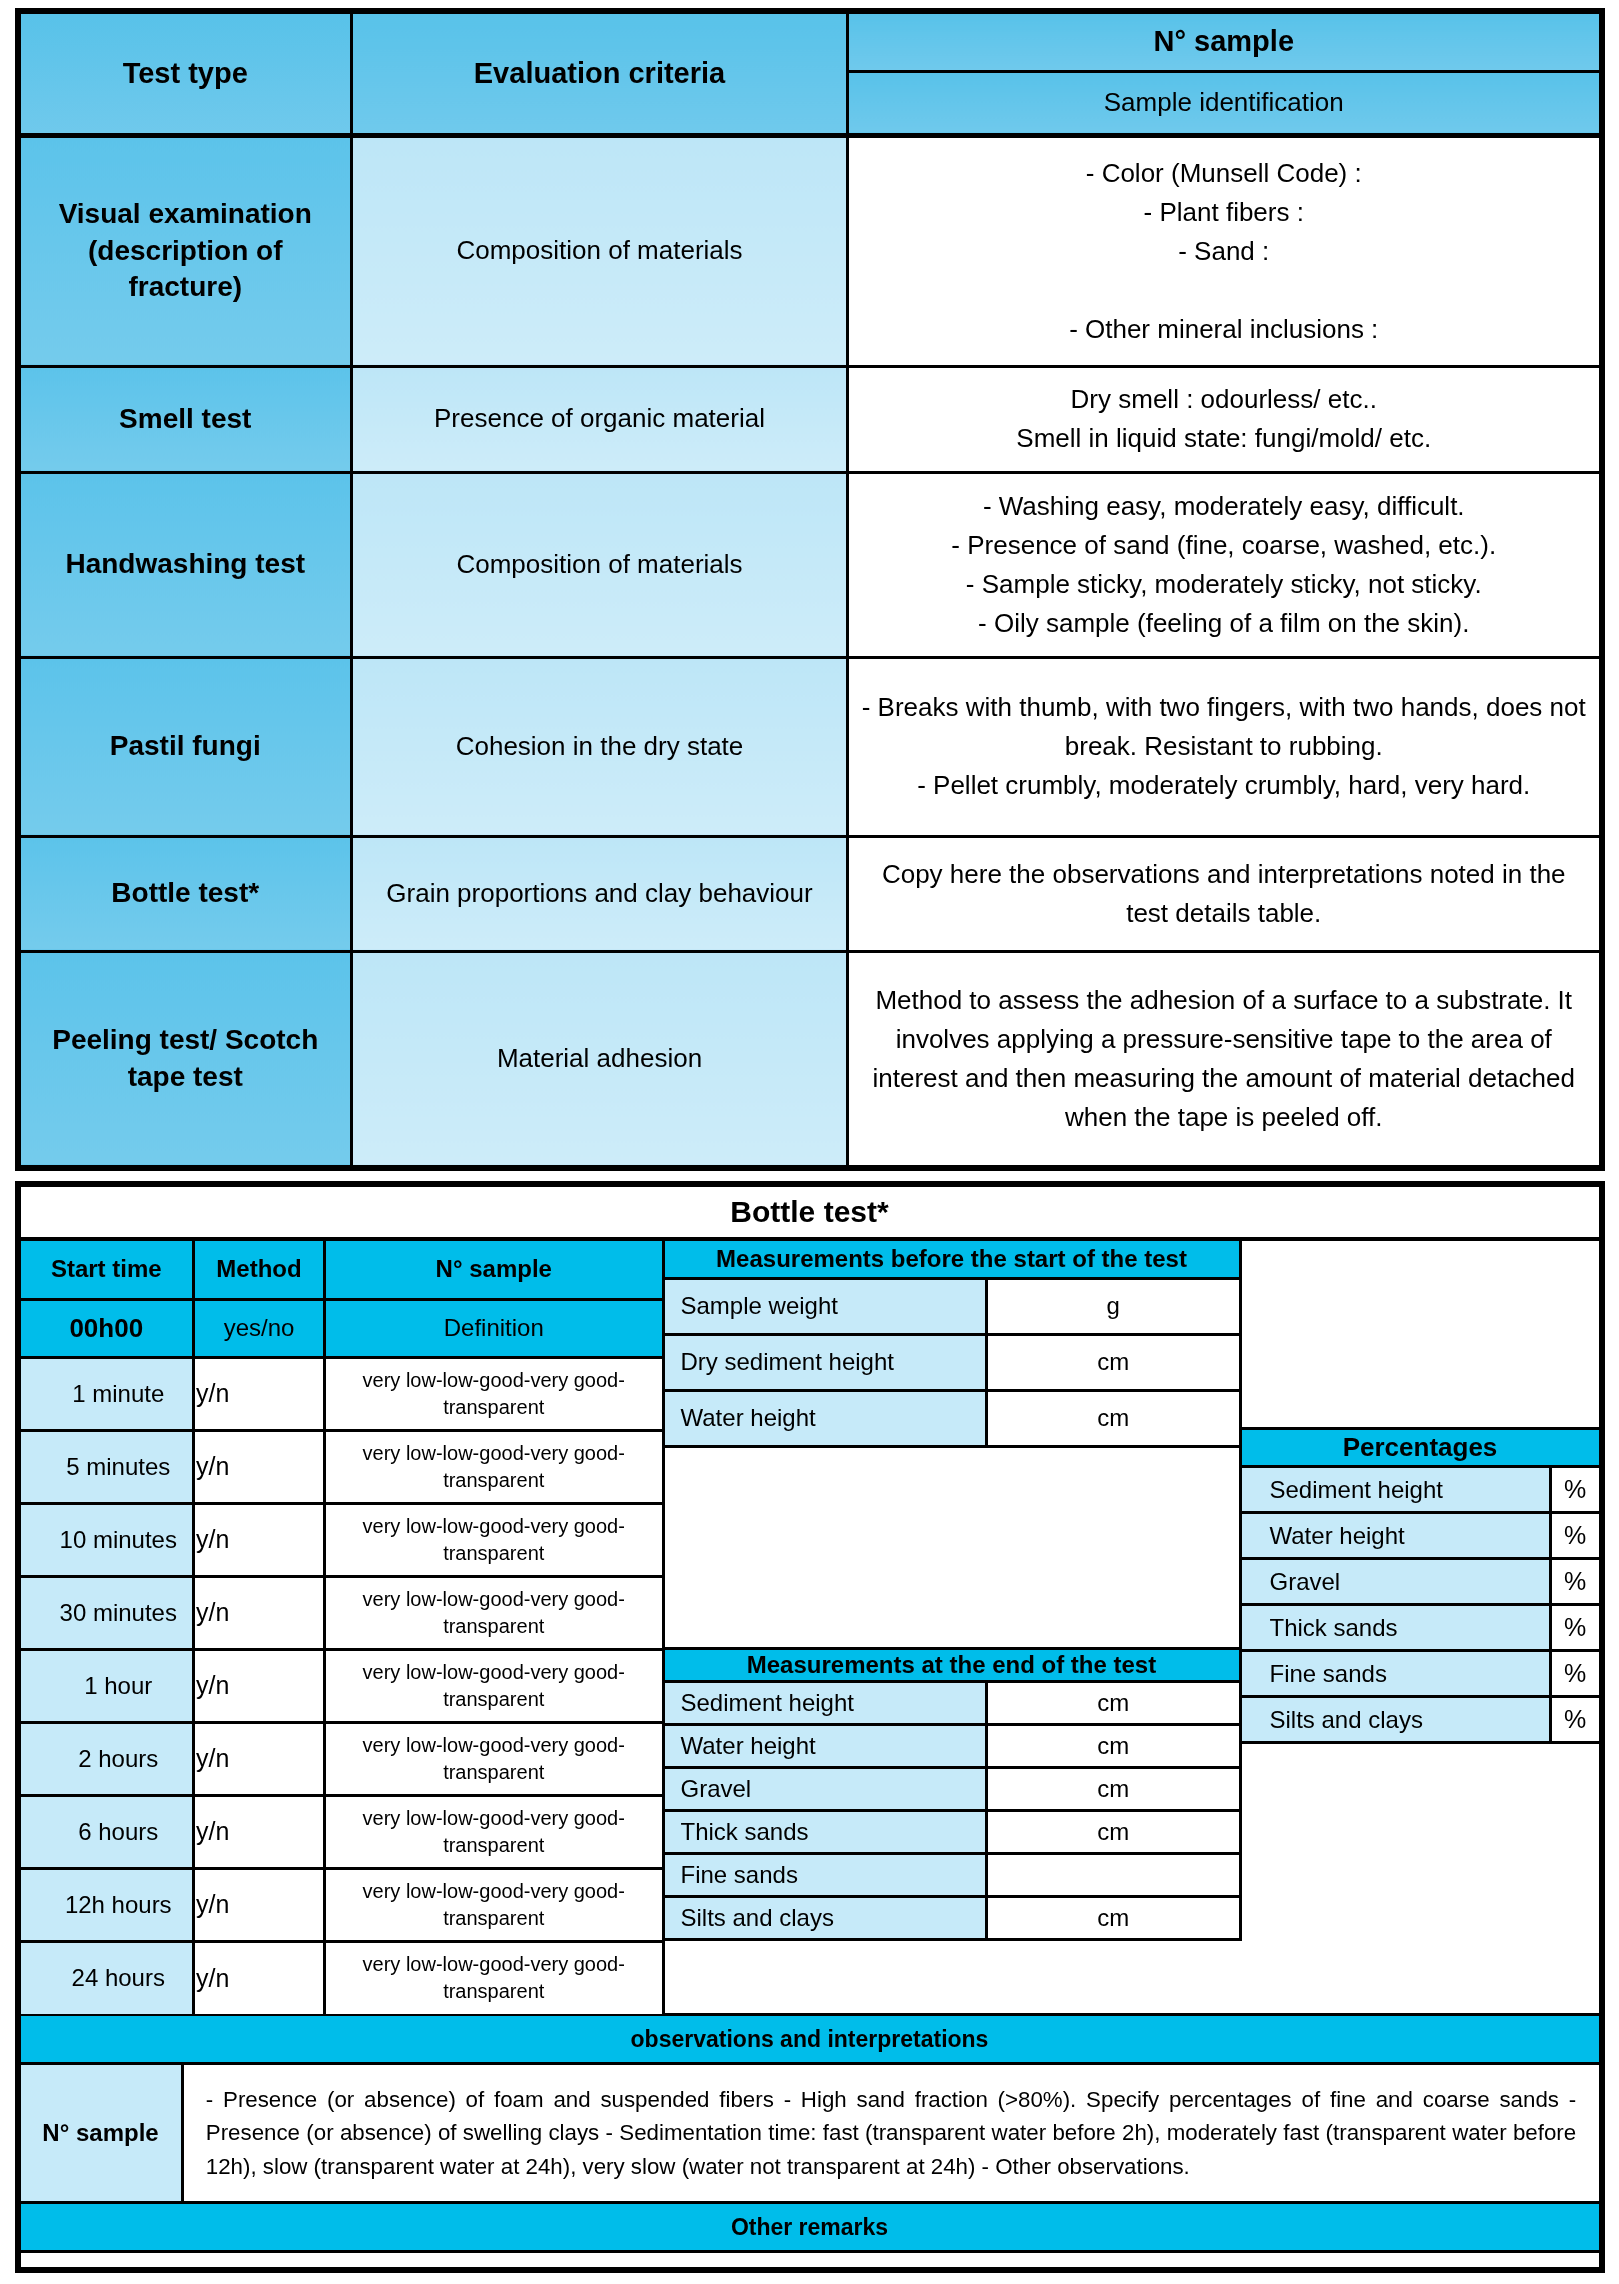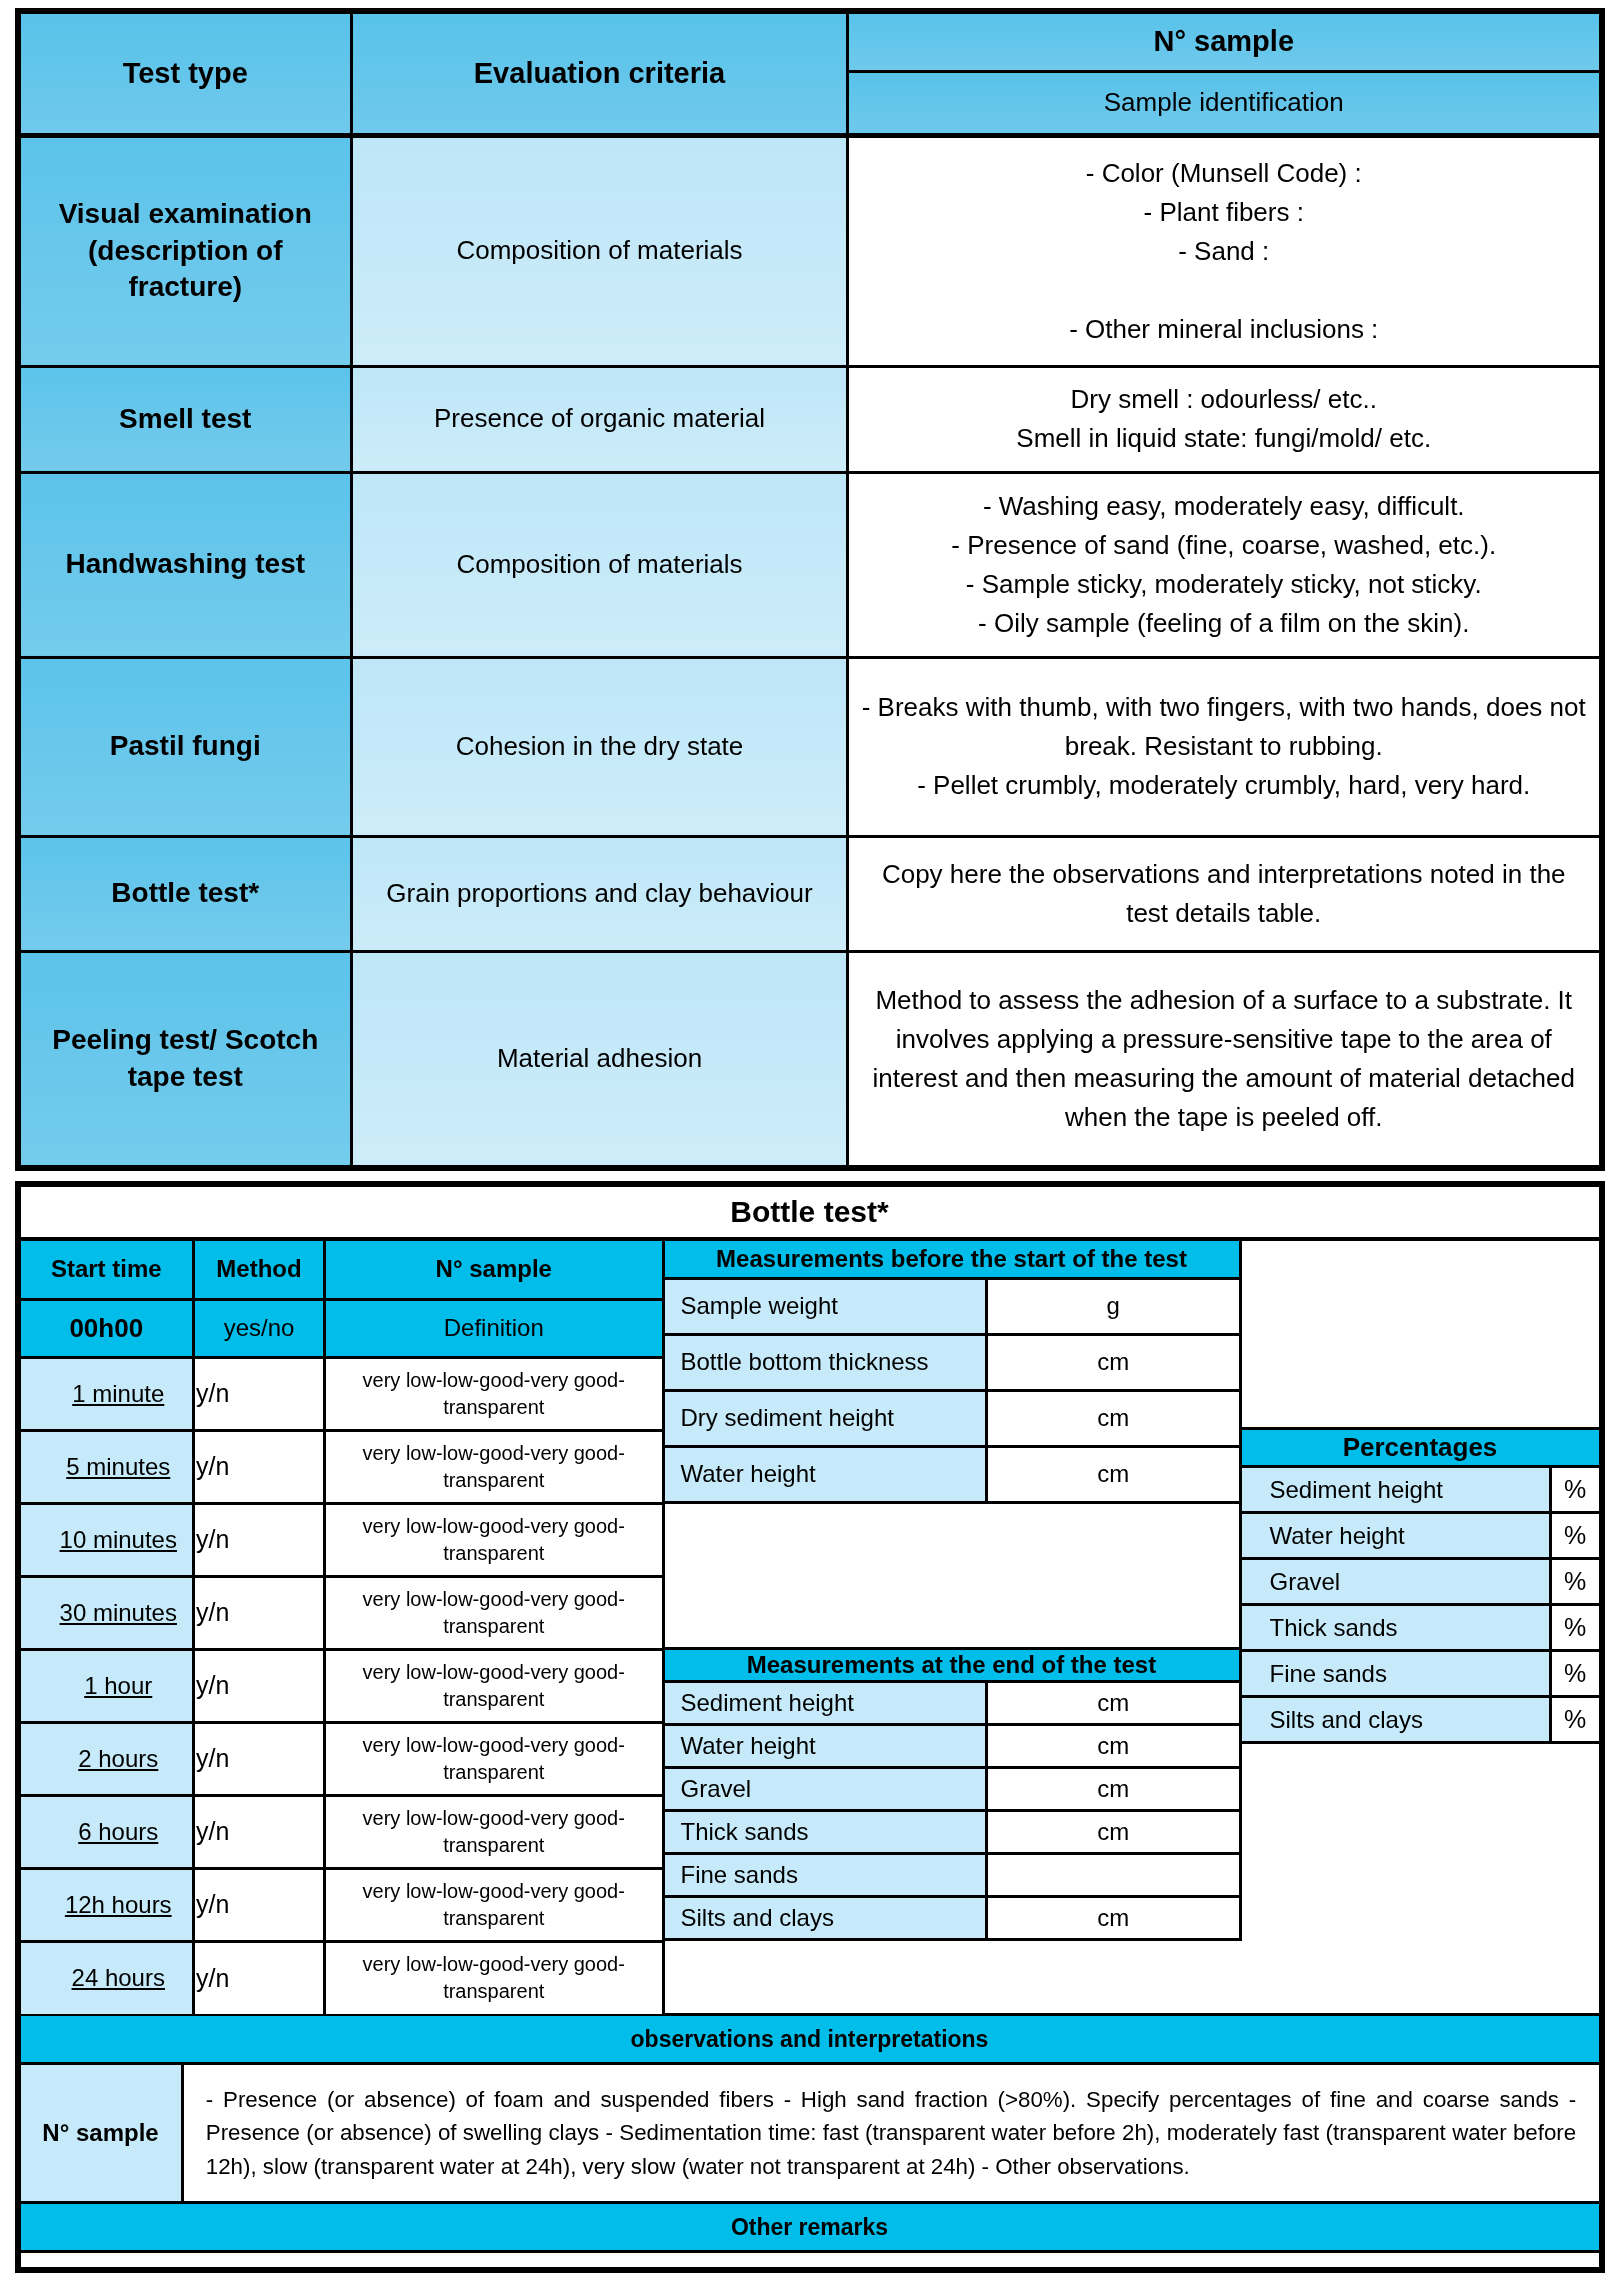--- a/index.html
+++ b/index.html
@@ -31,21 +31,21 @@
 
   .left-block{position:absolute;left:0;top:0;width:644px;height:772px;}
   .left-block table{width:644px;height:772px;}
   .left-block tr:first-child td{border-top:0;}
   .left-block td:first-child{border-left:0;text-align:center;}
   .left-block tr:last-child td{border-bottom:0;}
   .cyan{background:#00bdea;}
   .hcell{font-weight:bold;font-size:24px;text-align:center;}
   .hcell2{font-size:24px;text-align:center;font-weight:normal;}
   .h00{font-weight:bold;font-size:26px;text-align:center;}
-  .timecell{background:#c6eaf9;font-size:24px;text-align:left;padding-left:25px;text-decoration:underline;}
+  .timecell{background:#c6eaf9;font-size:24px;text-align:left;padding-left:25px;}
   .yn{background:#fff;font-size:25px;text-align:left;}
   .defcell{background:#fff;font-size:20px;line-height:1.35;text-align:center;padding:1.3px 20px;}
 
   .before-block{position:absolute;left:644px;top:0;}
   .before-block table{width:577px;}
   .before-block tr:first-child td{border-top:0;}
   .before-block td:first-child{border-left:0;}
   .end-block{position:absolute;left:644px;top:406px;}
   .end-block table{width:577px;}
   .end-block td:first-child{border-left:0;}
@@ -214,24 +214,20 @@
             </colgroup>
           <tbody>
               <tr style="height:37px">
             <td class="cyan mhdr" colspan="2">Measurements before the start of the test</td>
           </tr>
           <tr style="height:56px">
             <td class="mlabel">Sample weight</td>
             <td class="munit">g</td>
           </tr>
           <tr style="height:56px">
-            <td class="mlabel">Bottle bottom thickness</td>
-            <td class="munit">cm</td>
-          </tr>
-          <tr style="height:56px">
             <td class="mlabel">Dry sediment height</td>
             <td class="munit">cm</td>
           </tr>
           <tr style="height:56px">
             <td class="mlabel">Water height</td>
             <td class="munit">cm</td>
           </tr>
         </tbody>
           </table>
       </div>

